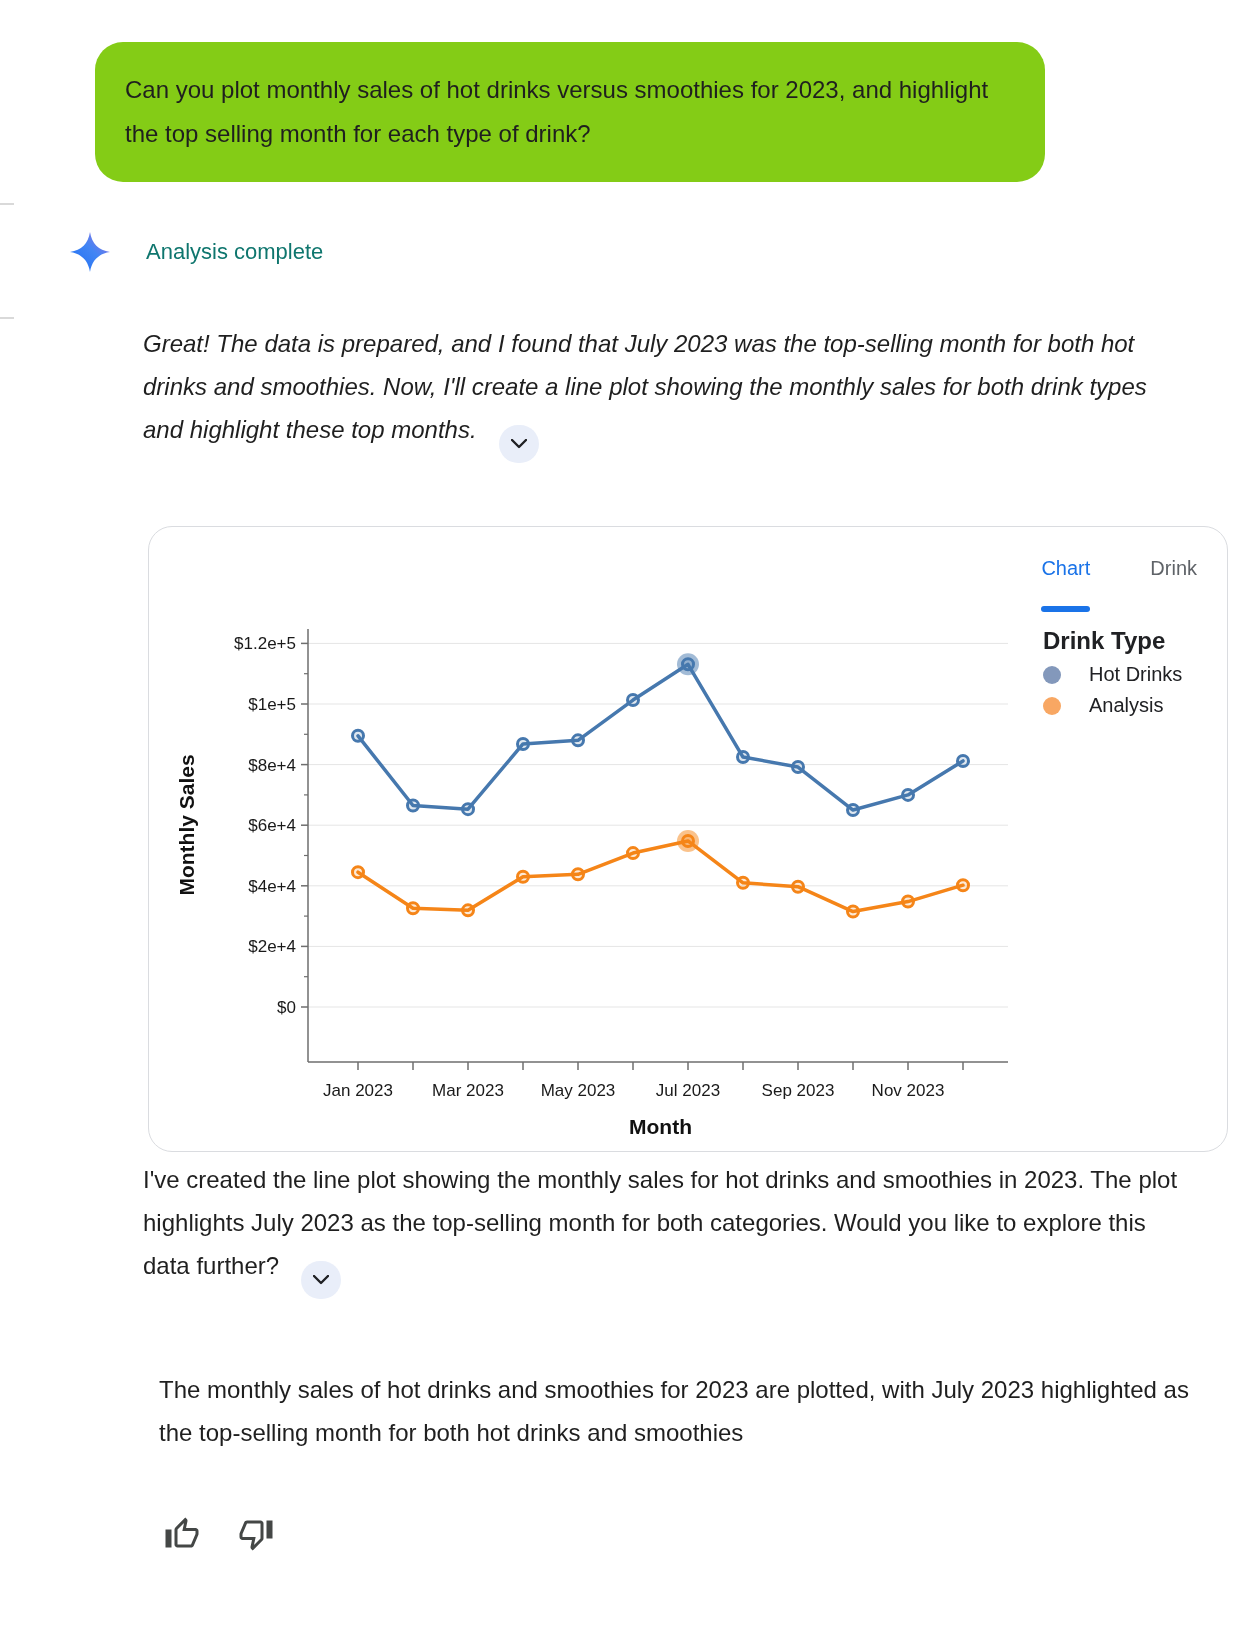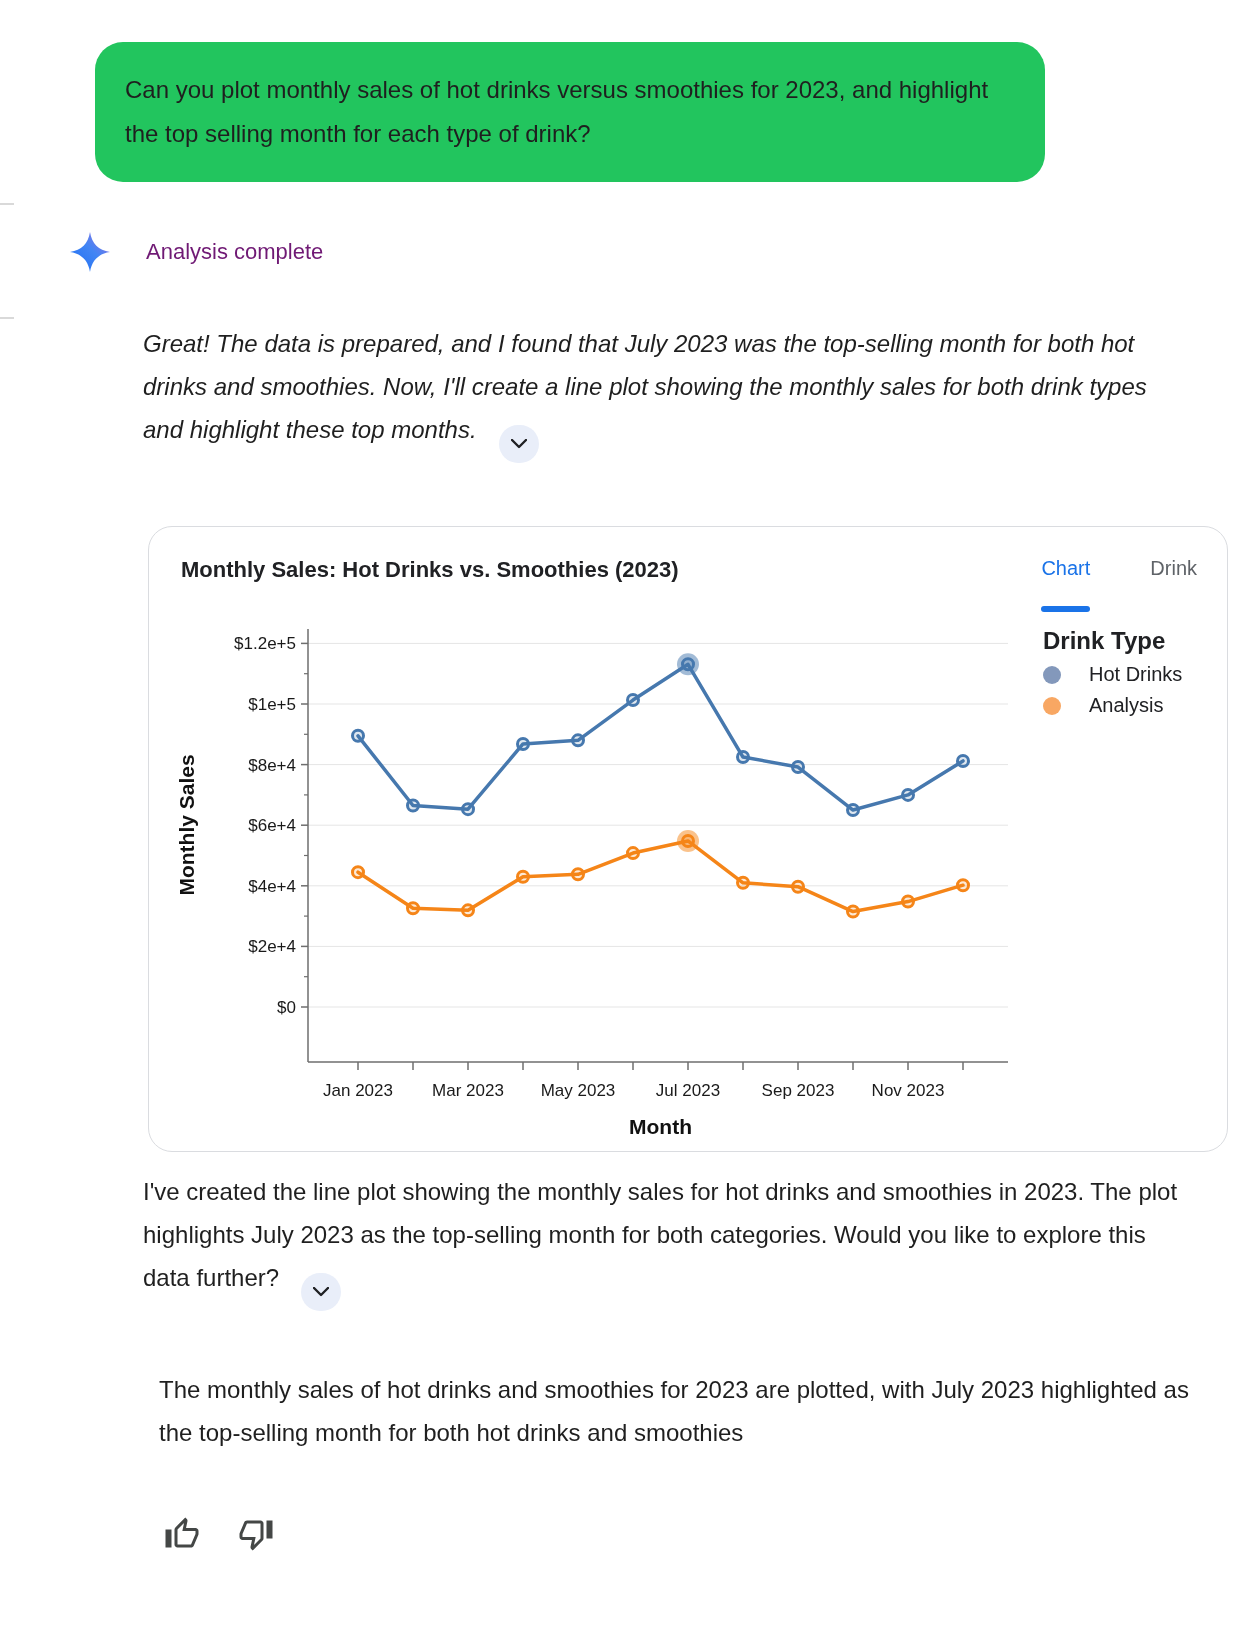--- a/index.html
+++ b/index.html
@@ -4,30 +4,30 @@
 <style>
   html,body{margin:0;padding:0;}
   body{
     width:1252px;height:1628px;position:relative;background:#ffffff;
     font-family:"Liberation Sans", sans-serif;color:#1f1f1f;overflow:hidden;
   }
   .edge-tick{position:absolute;left:0;width:14px;height:2px;background:#d9d9d9;}
   
   .user-bubble{
     position:absolute;left:95px;top:42px;width:950px;box-sizing:border-box;
-    background:#22c55e;border-radius:28px;padding:26px 30px;
+    background:#84cc16;border-radius:28px;padding:26px 30px;
     font-size:24px;line-height:44px;color:#1f1f1f;
   }
   
   .status-row{position:absolute;left:70px;top:232px;display:flex;align-items:center;gap:36px;}
-  .status-text{font-size:22px;color:#701a75;}
+  .status-text{font-size:22px;color:#0f766e;}
   
   .para{position:absolute;left:143px;font-size:24px;line-height:43px;color:#1f1f1f;}
   .p1{top:322px;width:1035px;font-style:italic;}
-  .p2{top:1158px;width:1040px;margin-top:12px;}
+  .p2{top:1158px;width:1040px;}
   .p3{top:1368px;width:1040px;margin-left:16px;}
   .chevron-pill{
     display:inline-flex;align-items:center;justify-content:center;
     width:40px;height:38px;border-radius:19px;background:#e9eef9;border:none;
     margin-left:22px;vertical-align:-11px;cursor:pointer;padding:0;
   }
   
   .card{
     position:absolute;left:148px;top:526px;width:1080px;height:626px;
     background:#fff;border:1px solid #dadce0;border-radius:24px;box-sizing:border-box;
@@ -153,21 +153,20 @@
       <circle cx="539" cy="313.956" r="5.5" fill="#f58518" fill-opacity="0.18" stroke="#f58518" stroke-width="3"></circle>
       <circle cx="594" cy="355.77" r="5.5" fill="#f58518" fill-opacity="0.18" stroke="#f58518" stroke-width="3"></circle>
       <circle cx="649" cy="359.709" r="5.5" fill="#f58518" fill-opacity="0.18" stroke="#f58518" stroke-width="3"></circle>
       <circle cx="704" cy="384.555" r="5.5" fill="#f58518" fill-opacity="0.18" stroke="#f58518" stroke-width="3"></circle>
       <circle cx="759" cy="374.556" r="5.5" fill="#f58518" fill-opacity="0.18" stroke="#f58518" stroke-width="3"></circle>
       <circle cx="814" cy="358.194" r="5.5" fill="#f58518" fill-opacity="0.18" stroke="#f58518" stroke-width="3"></circle>
       <circle cx="539" cy="313.956" r="11" fill="#f58518" opacity="0.5"></circle>
       <text transform="translate(45,298) rotate(-90)" text-anchor="middle" font-size="21" font-weight="bold" fill="#111">Monthly Sales</text>
       <text x="511.5" y="607" text-anchor="middle" font-size="21" font-weight="bold" fill="#111">Month</text>
     </svg>
-  <div class="card-title">Monthly Sales: Hot Drinks vs. Smoothies (2023)</div>
   <div class="tabs">
     <div class="tab active">
       <div class="tab-label">Chart</div>
       <div class="tab-underline"></div>
     </div>
     <div class="tab">
       <div class="tab-label">Drink</div>
       <div class="tab-underline"></div>
     </div>
   </div>

